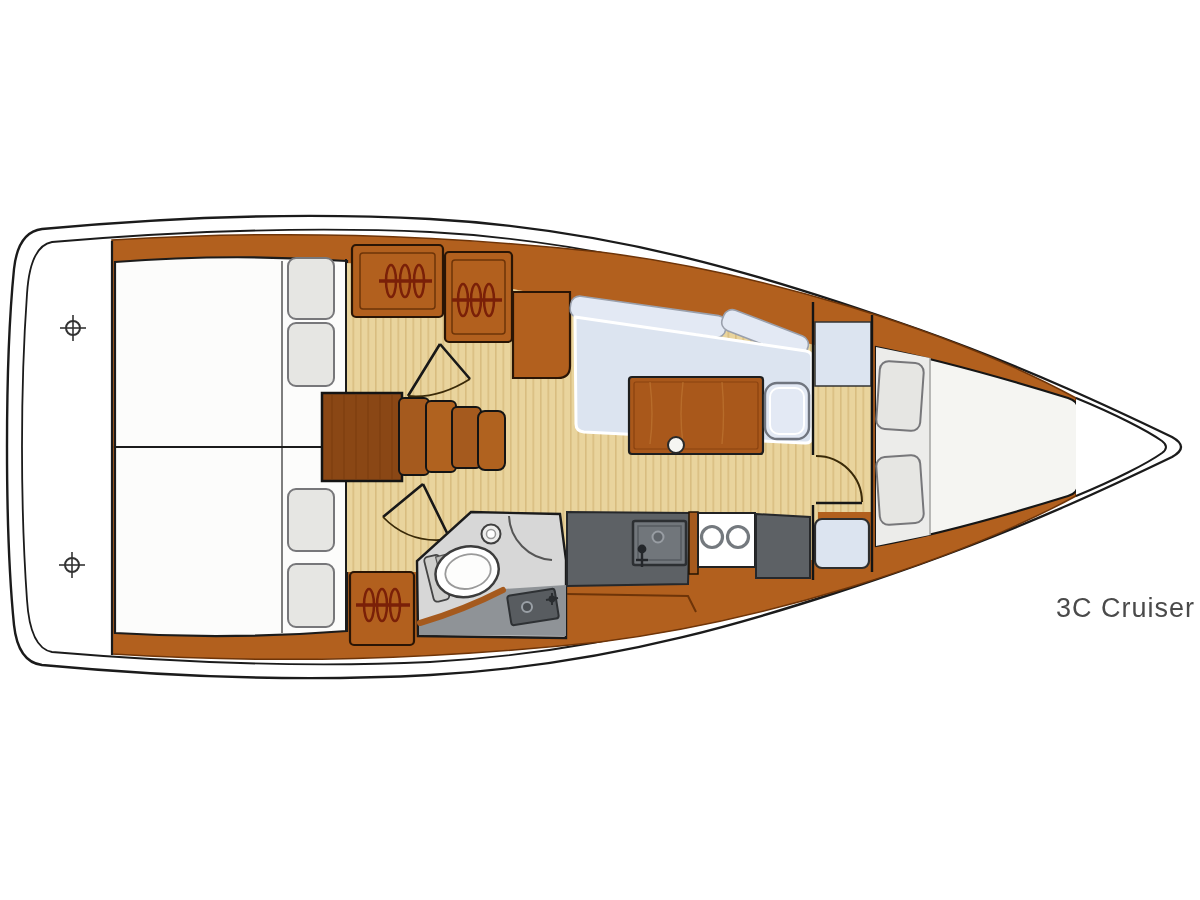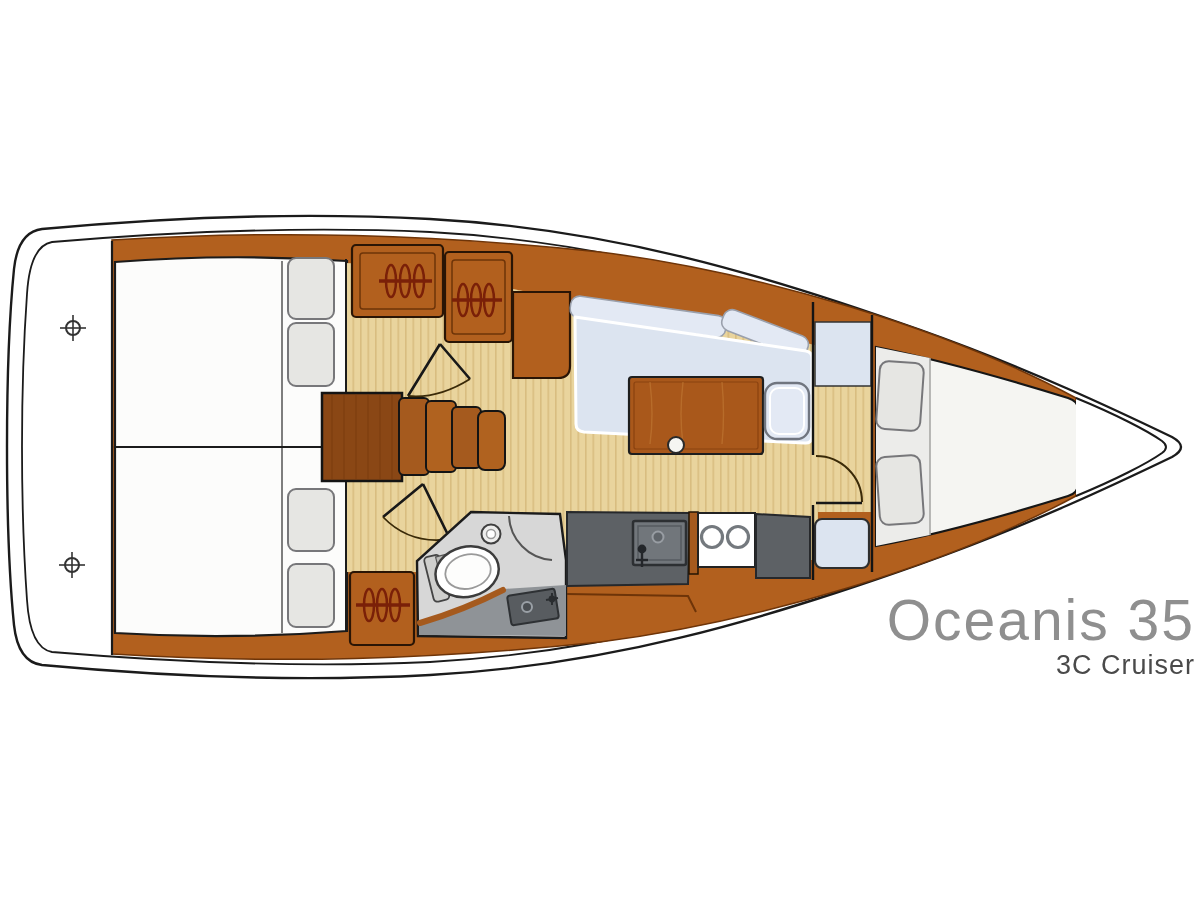--- a/index.html
+++ b/index.html
@@ -197,17 +197,16 @@
     <path d="M 876,347 L 930,358 L 930,535 L 876,546 Z" style="fill:#ececea;stroke:none"></path>
     <line x1="930" y1="358" x2="930" y2="535" style="stroke:#a9a9a6;stroke-width:1.6"></line>
     <rect x="878" y="362" width="44" height="68" rx="9" transform="rotate(4 900 396)" style="fill:var(--pillow);stroke:var(--pillow-border);stroke-width:2"></rect>
     <rect x="878" y="456" width="44" height="68" rx="9" transform="rotate(-4 900 490)" style="fill:var(--pillow);stroke:var(--pillow-border);stroke-width:2"></rect>
   </g>
 
   <path d="M 1076,398 C 1115,414 1148,431 1162,441 Q 1170,447 1162,453 C 1148,463 1115,480 1076,496" style="fill:#ffffff;stroke:var(--outline);stroke-width:2"></path>
 </svg>
 
 <div id="title-block">
-  <div id="boat-model">Oceanis 35</div>
   <div id="boat-version">3C Cruiser</div>
 </div>
 
 </div>
 
 </body></html>

